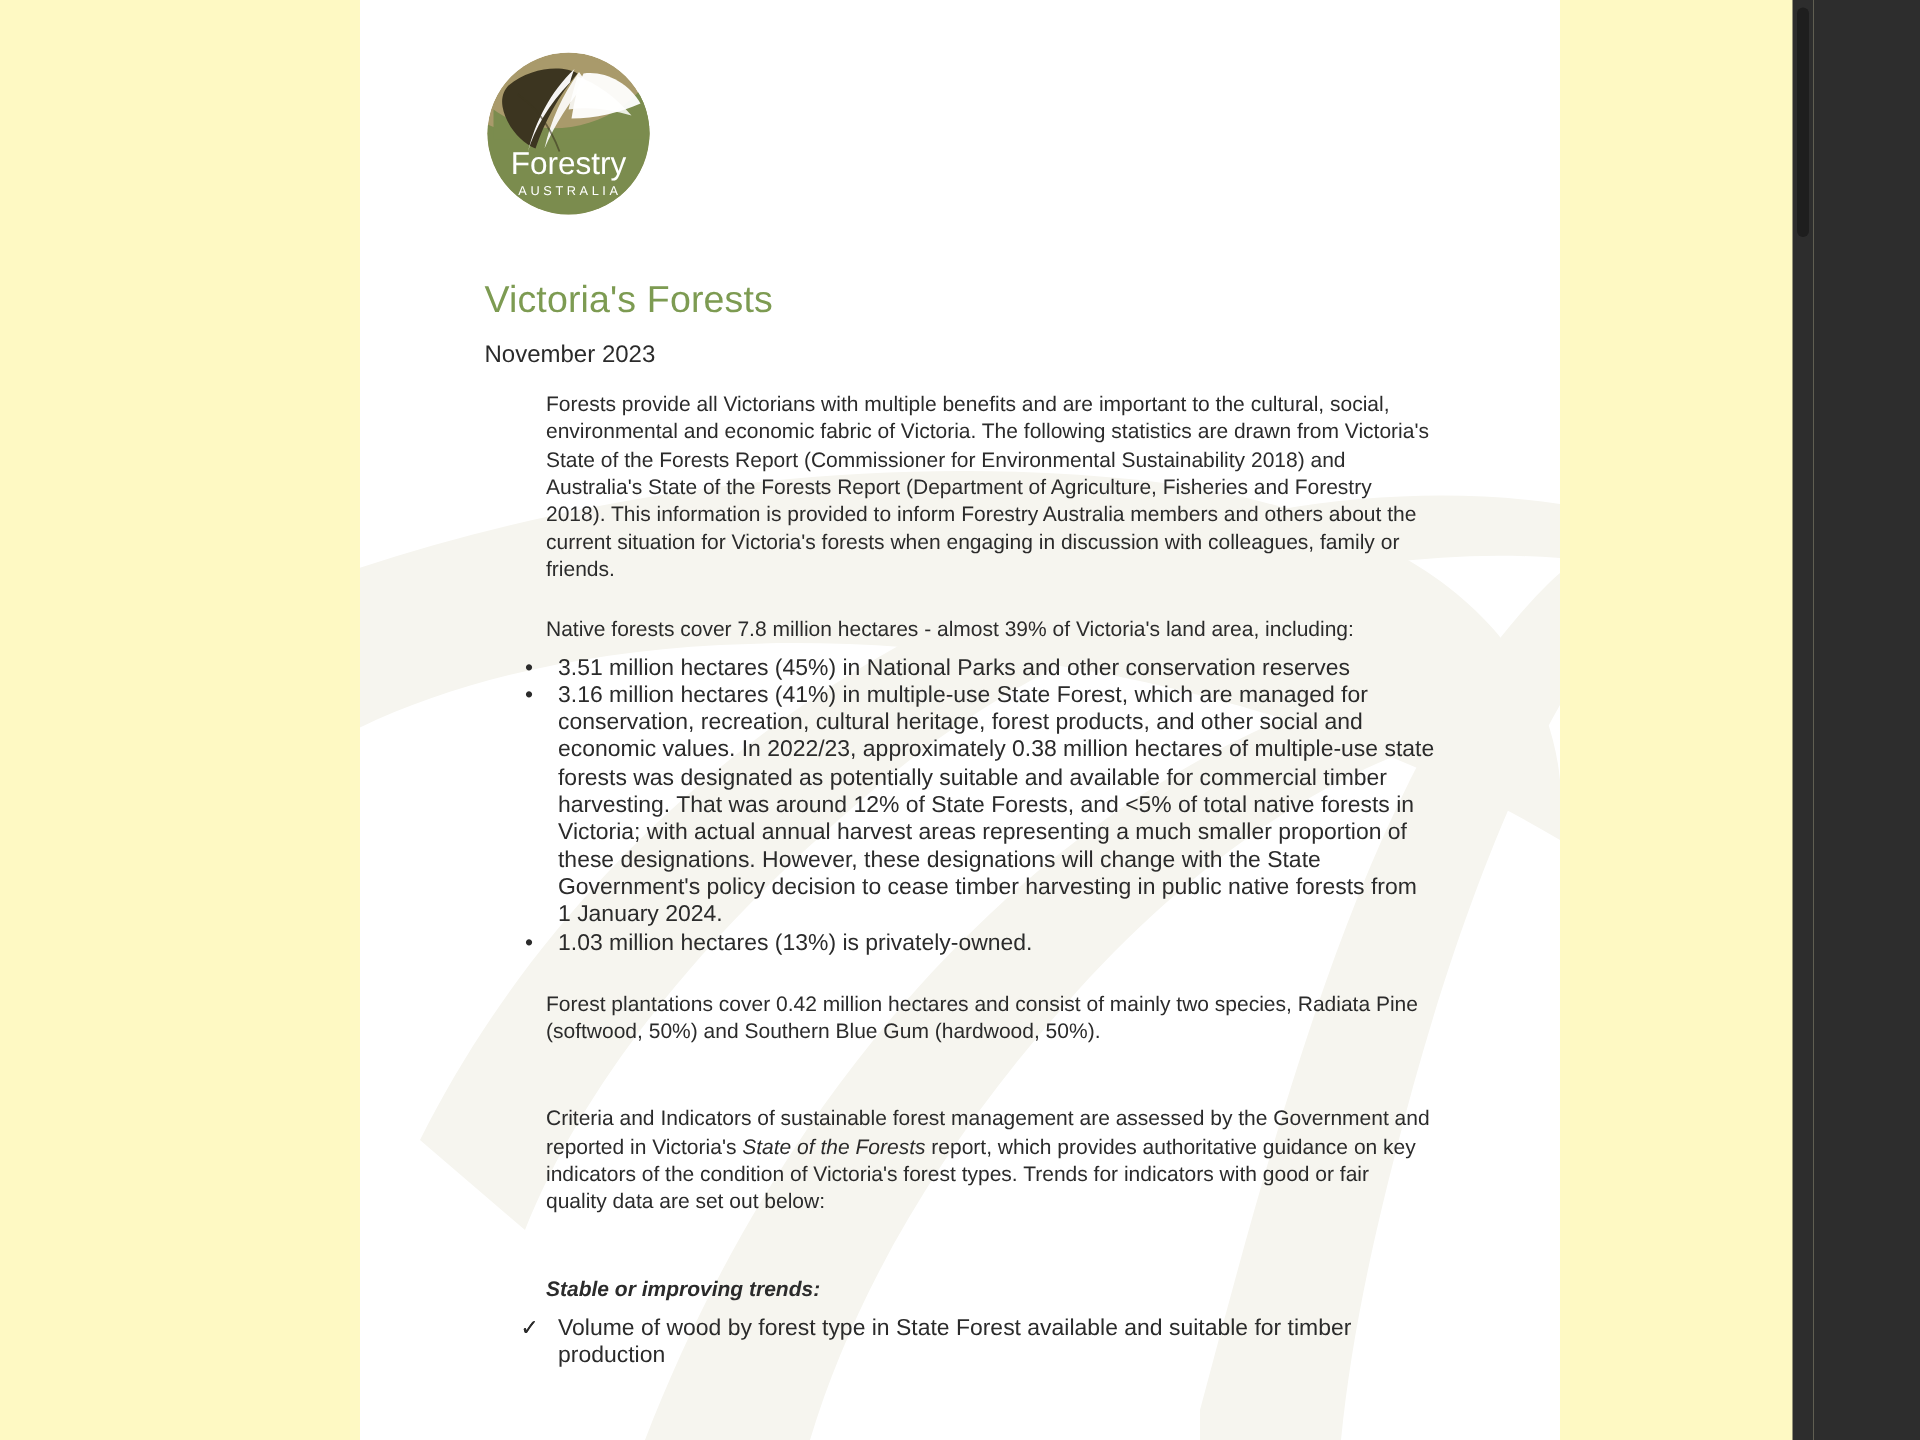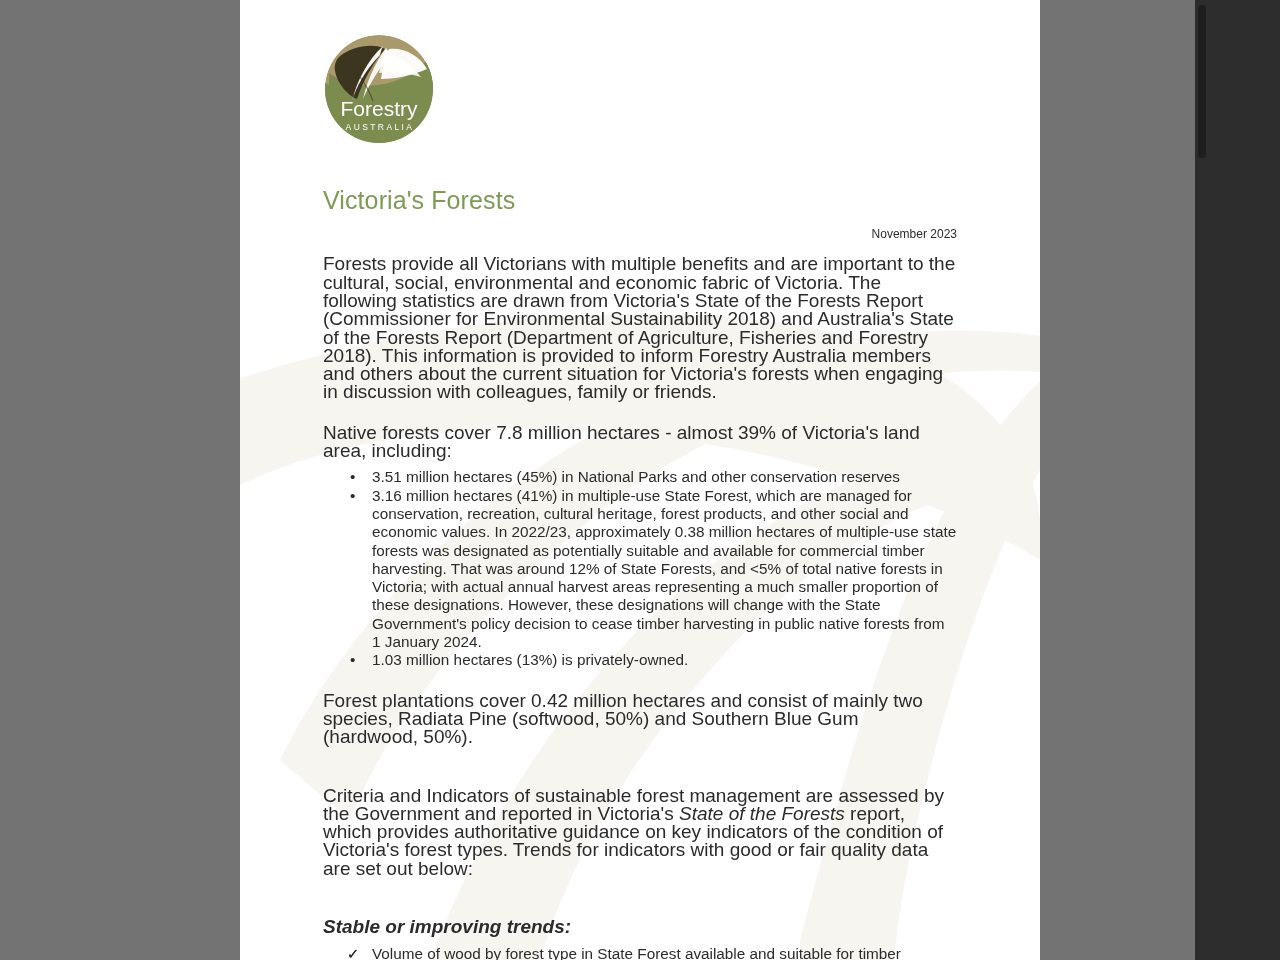--- a/index.html
+++ b/index.html
@@ -12,21 +12,21 @@
 
   body {
     background: #2d2d2d;
     font-family: "Liberation Sans", sans-serif;
   }
 
   #viewer {
     position: relative;
     width: 1209px;
     height: 960px;
-    background: #737373;
+    background: #fef9c3;
   }
 
   
   .scrollbar-track {
     position: absolute;
     top: 0; right: 0;
     width: 14px;
     height: 960px;
     background: #2d2d2d;
   }
@@ -81,35 +81,36 @@
   .doc-title {
     text-align: left;
     color: #7d9b52;
     font-size: 25px;
     font-weight: 400;
     letter-spacing: 0.1px;
     margin-top: 40px;
     line-height: 1.2;
   }
   .doc-date {
-    text-align: right;
-    color: #2b2b2b;
-    font-size: 12px;
+    text-align: left;
+    color: #2b2b2b;
+    font-size: 16px;
     font-weight: 400;
     margin-top: 12px;
     line-height: 1.2;
   }
 
   
   .para {
     color: #2b2b2b;
-    font-size: 19px;
+    font-size: 14px;
     line-height: 18.3px;
     margin-top: 14px;
     text-align: left;
+    margin-left: 41px;
   }
   .para.tight { margin-top: 0; }
   .spacer-lg { height: 22px; }
   .spacer-md { height: 18px; }
 
   .b { font-weight: 400; }
   .i { font-style: italic; text-align: right; }
   .bi { font-weight: 700; font-style: italic; }
 
   

